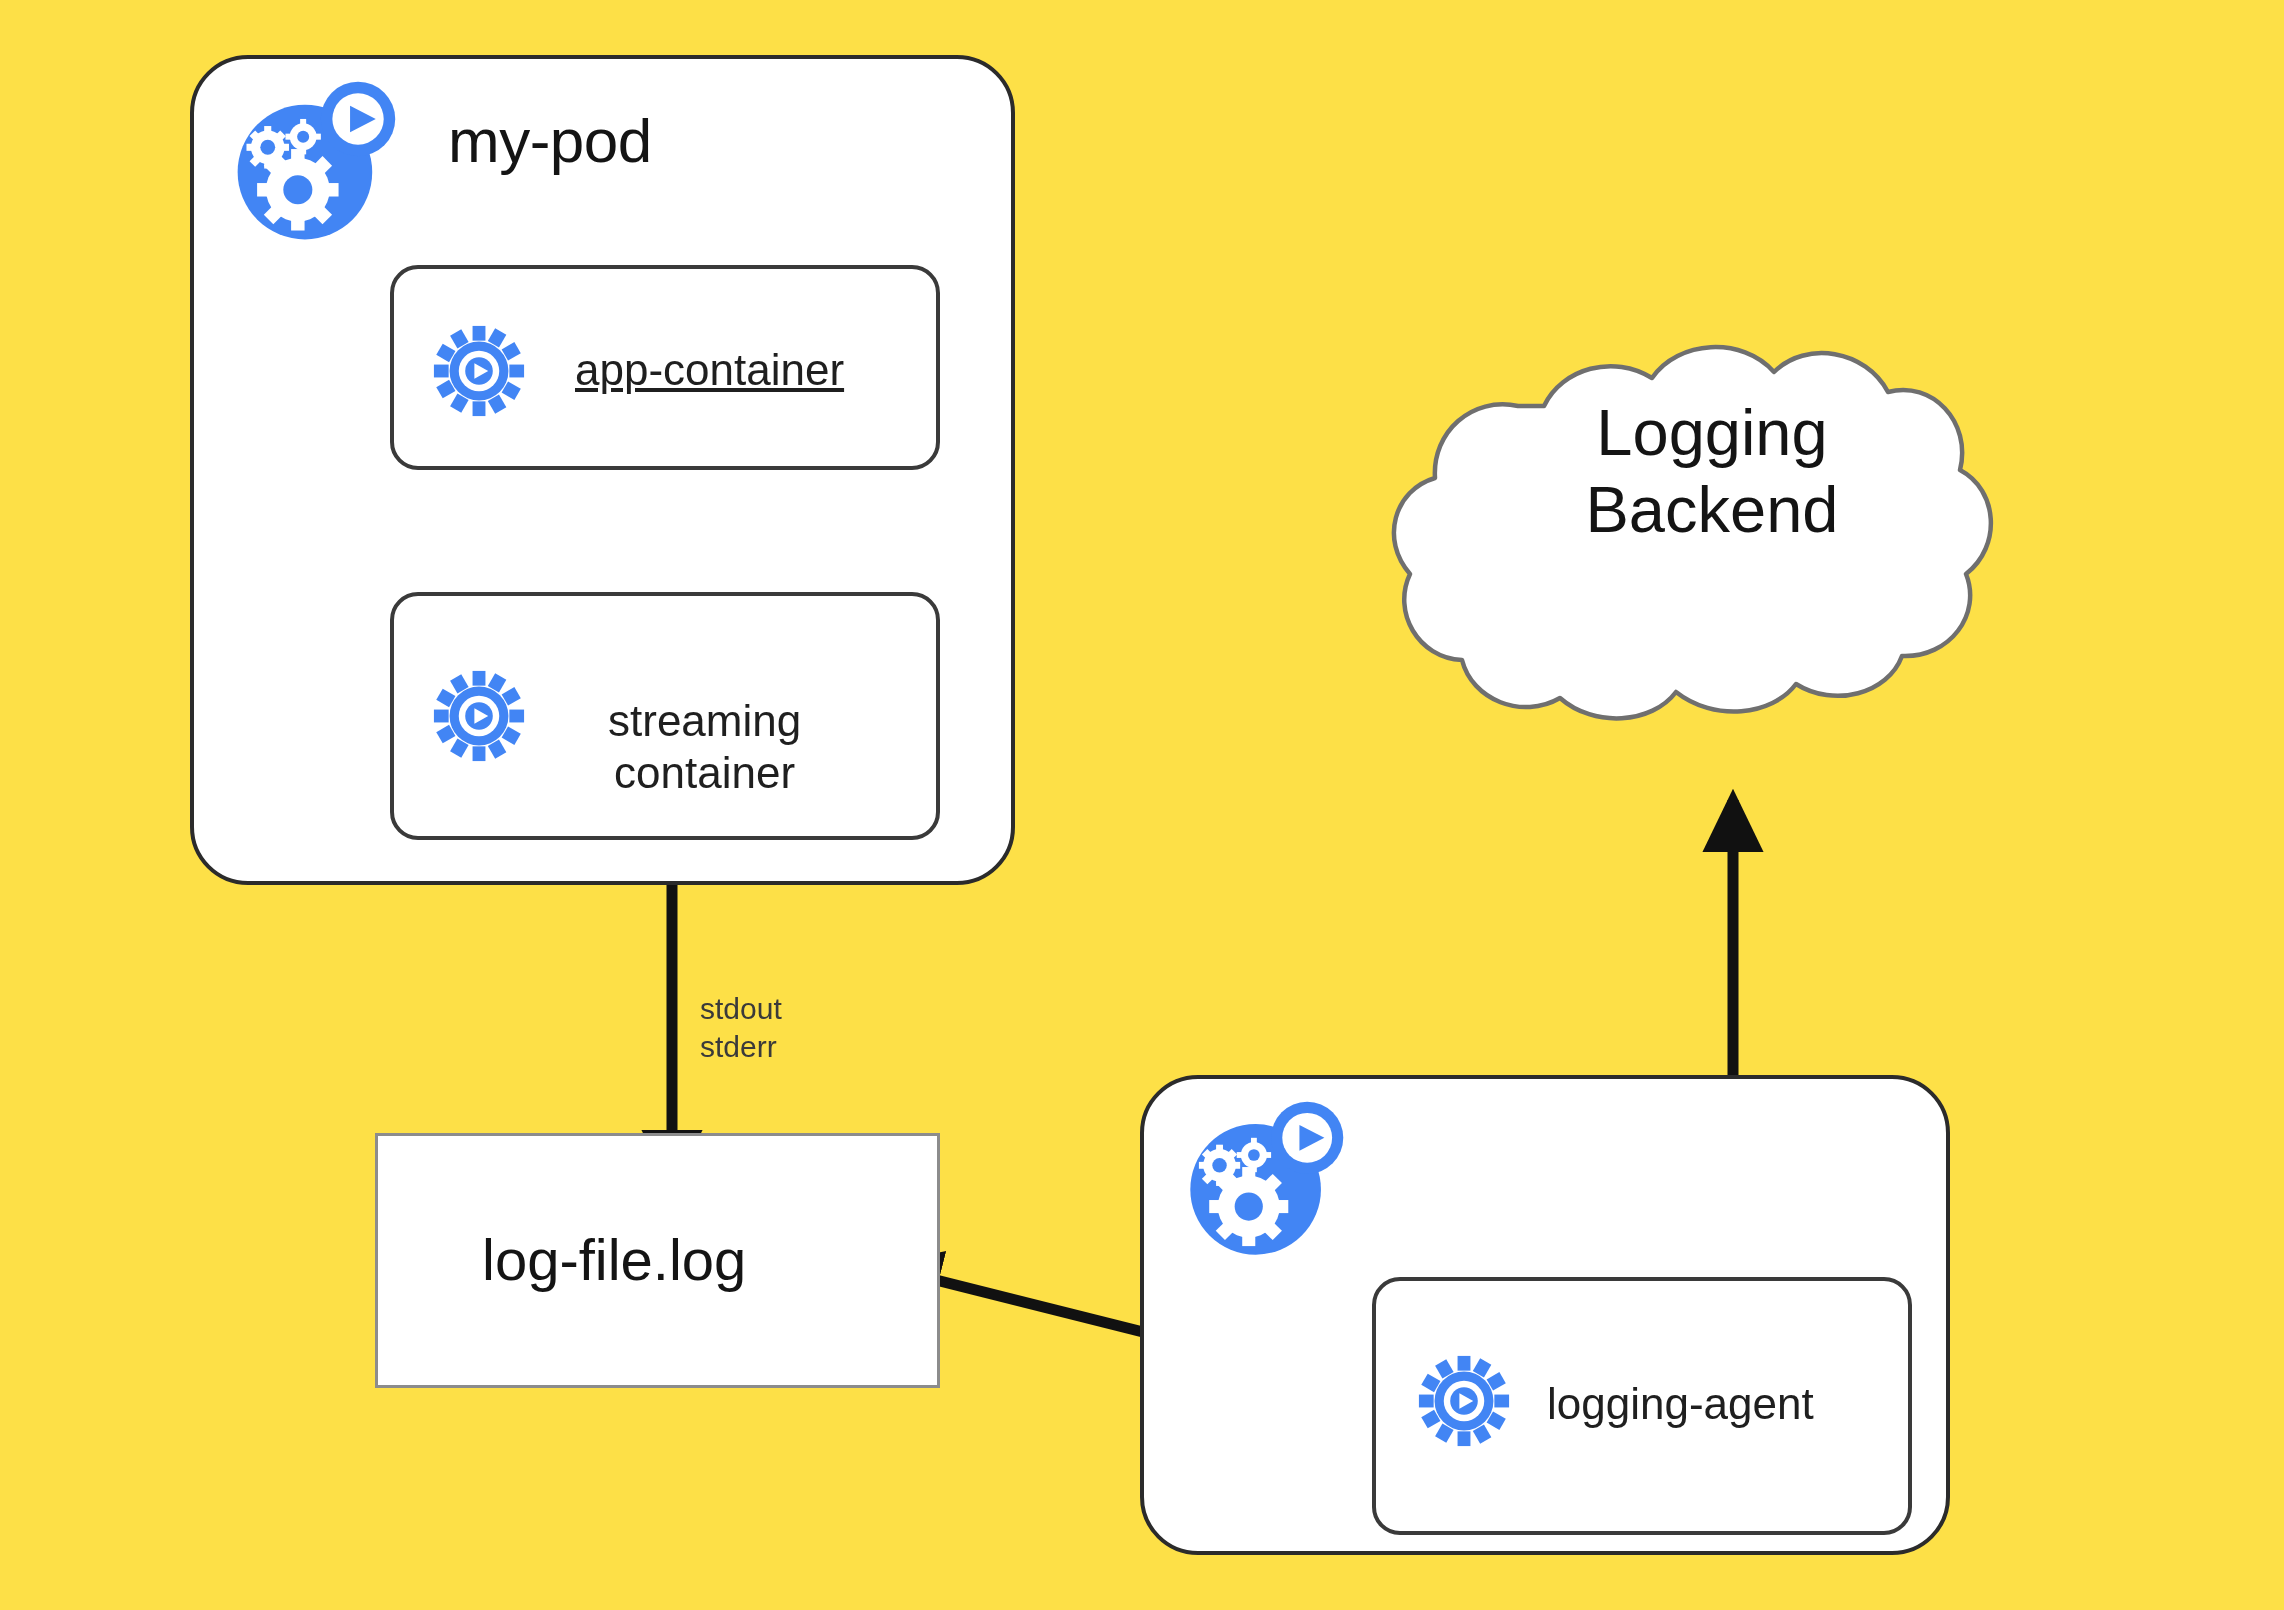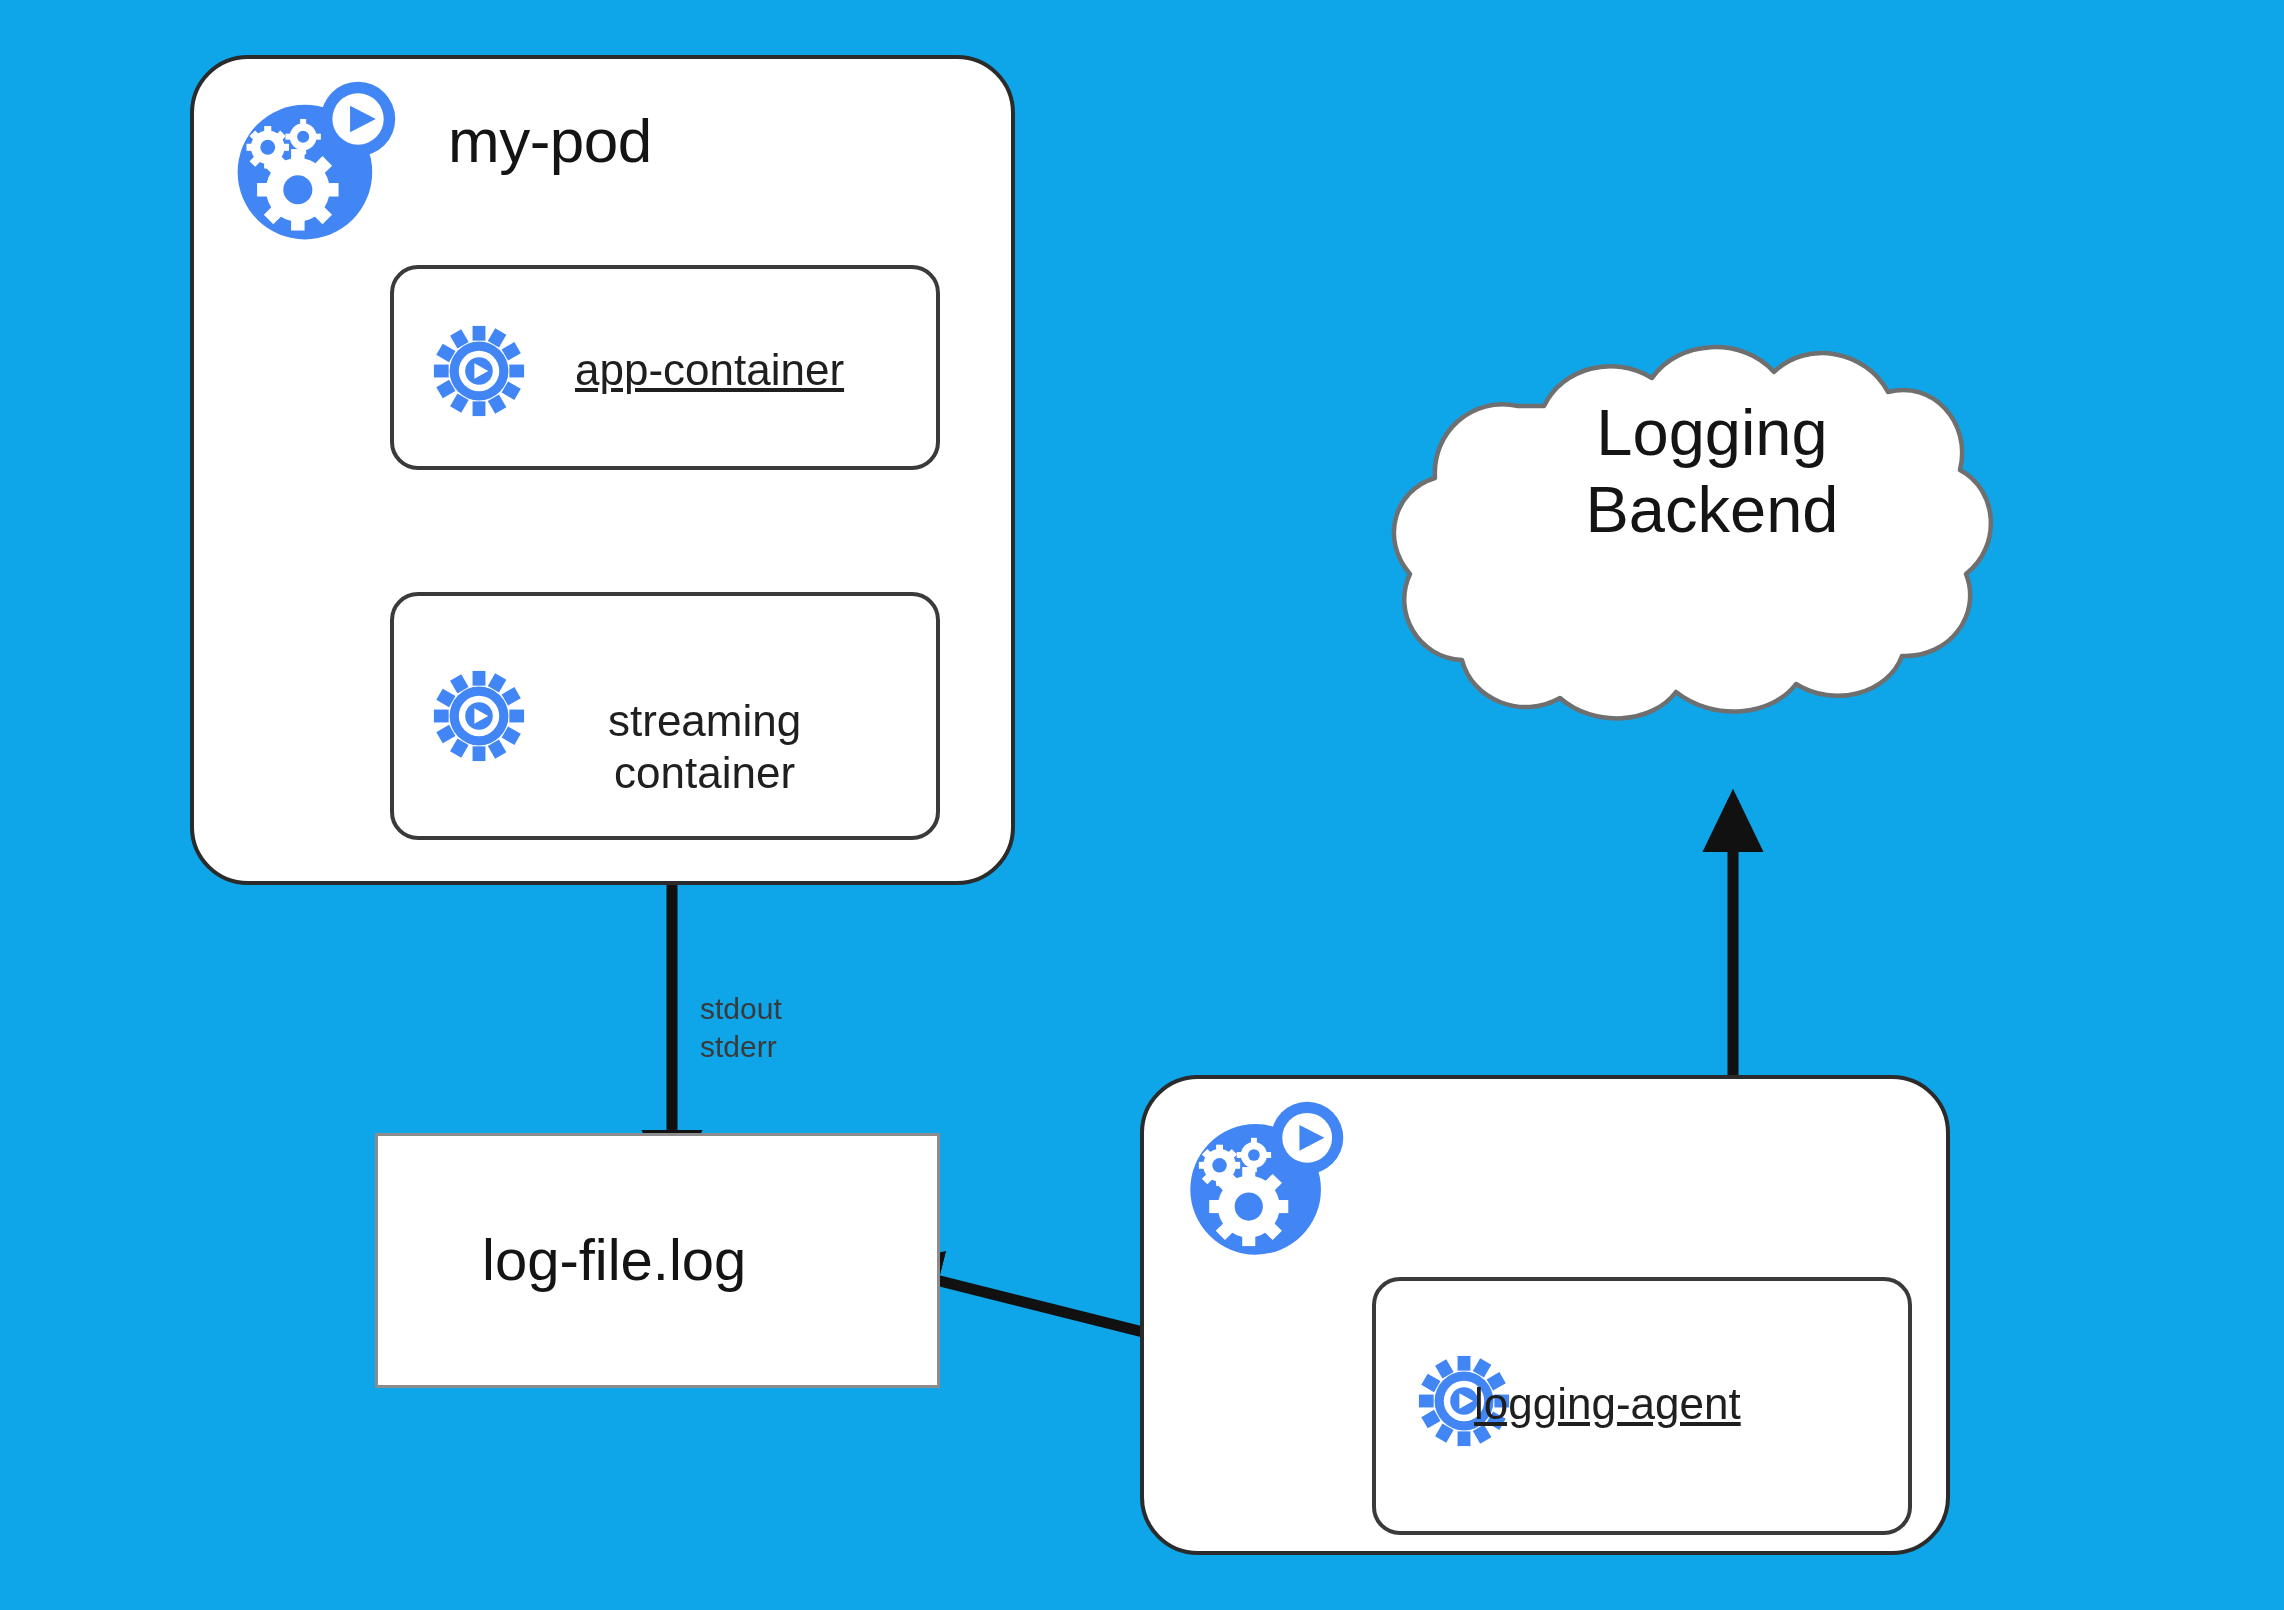--- a/index.html
+++ b/index.html
@@ -8,21 +8,21 @@
     background: #ffffff;
   }
   body {
     font-family: "Liberation Sans", sans-serif;
     color: #1a1a1a;
   }
   #canvas {
     position: relative;
     width: 2284px;
     height: 1610px;
-    background: #0ea5e9;
+    background: #fde047;
     overflow: hidden;
   }
 
   
   .pod-box {
     position: absolute;
     background: #ffffff;
     border: 4px solid #2b2b2b;
     border-radius: 58px;
     box-sizing: border-box;
@@ -340,15 +340,15 @@
         <rect x="42" y="83" width="14" height="16" transform="rotate(-30 50 50)"></rect>
         <rect x="42" y="1" width="14" height="16" transform="rotate(-60 50 50)"></rect>
         <rect x="42" y="83" width="14" height="16" transform="rotate(-60 50 50)"></rect>
       </g>
       <circle cx="50" cy="50" r="22" fill="#ffffff"></circle>
       <circle cx="50" cy="50" r="15" fill="#4285f4"></circle>
       <path d="M45,41.5 L60,50 L45,58.5 z" fill="#ffffff"></path>
     </svg>
   </span>
 
-  <span class="container-label" style="left:1474px; top:1378px;text-decoration:underline;">logging-agent</span>
+  <span class="container-label" style="left:1547px; top:1378px;">logging-agent</span>
 
 </div>
 
 </body></html>

